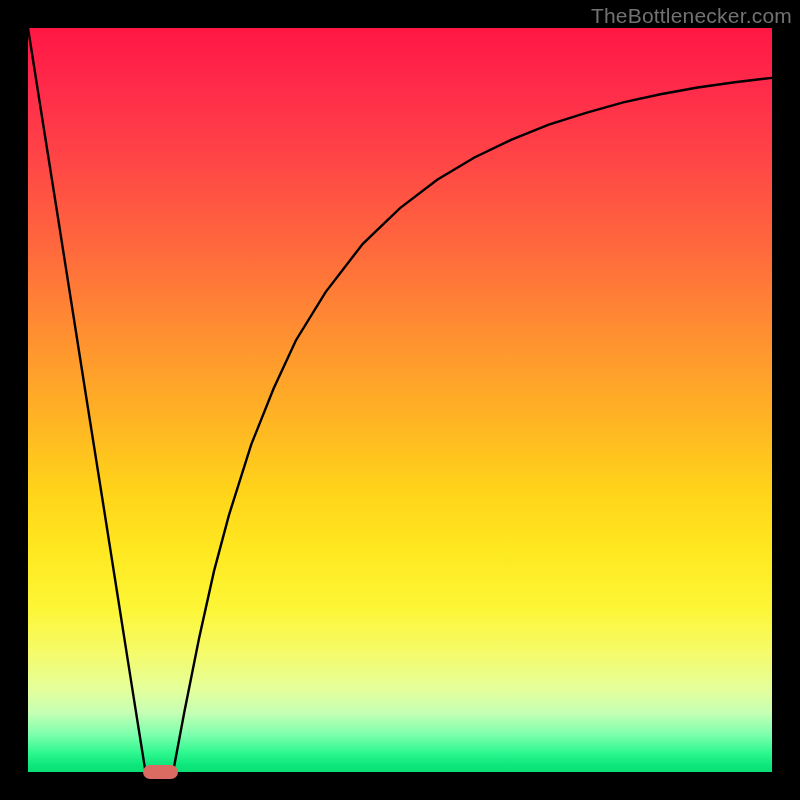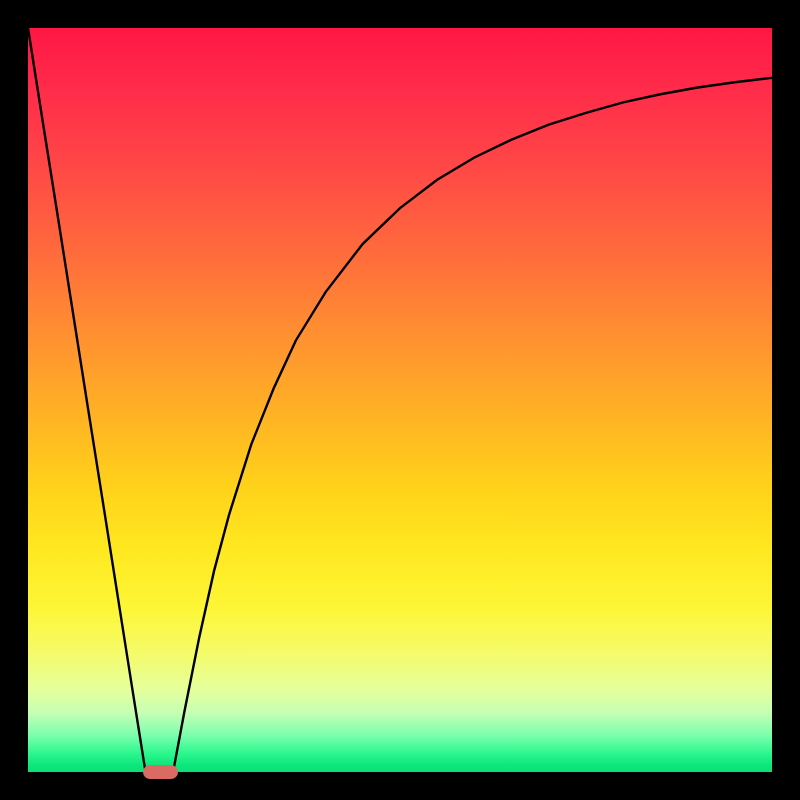--- a/index.html
+++ b/index.html
@@ -75,13 +75,14 @@
   <div class="plot-area">
 
     <svg viewBox="0 0 744 744" preserveAspectRatio="none">
       <path d="M0.00 0.00 L14.88 94.49 L29.76 188.23 L44.64 282.72 L59.52 377.21 L74.40 470.95 L89.28 565.44 L104.16 659.93 L111.60 706.80 L117.55 744.00" id="pathLeft" fill="none" stroke="#000" stroke-width="2.4" stroke-linecap="round"></path>
       <path d="M145.08 744.00 L156.24 684.48 L171.12 610.08 L186.00 543.12 L200.88 487.32 L223.20 416.64 L245.52 360.84 L267.84 312.48 L297.60 264.12 L334.80 215.76 L372.00 180.05 L409.20 151.78 L446.40 129.46 L483.60 111.60 L520.80 96.72 L558.00 84.82 L595.20 74.40 L632.40 66.22 L669.60 59.52 L706.80 54.31 L744.00 49.85" id="pathRight" fill="none" stroke="#000" stroke-width="2.4" stroke-linecap="round"></path>
     </svg>
 
     <div class="marker" id="minMarker" style="left: 114.576px; width: 34.968px; bottom: -7px;"></div>
   </div>
 
+  <div class="watermark">TheBottlenecker.com</div>
 </div>
 
 </body></html>

